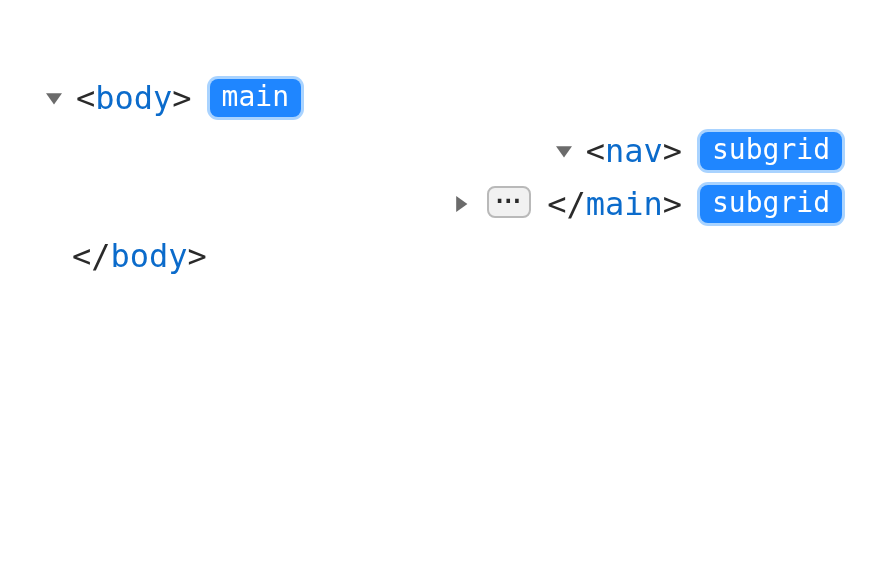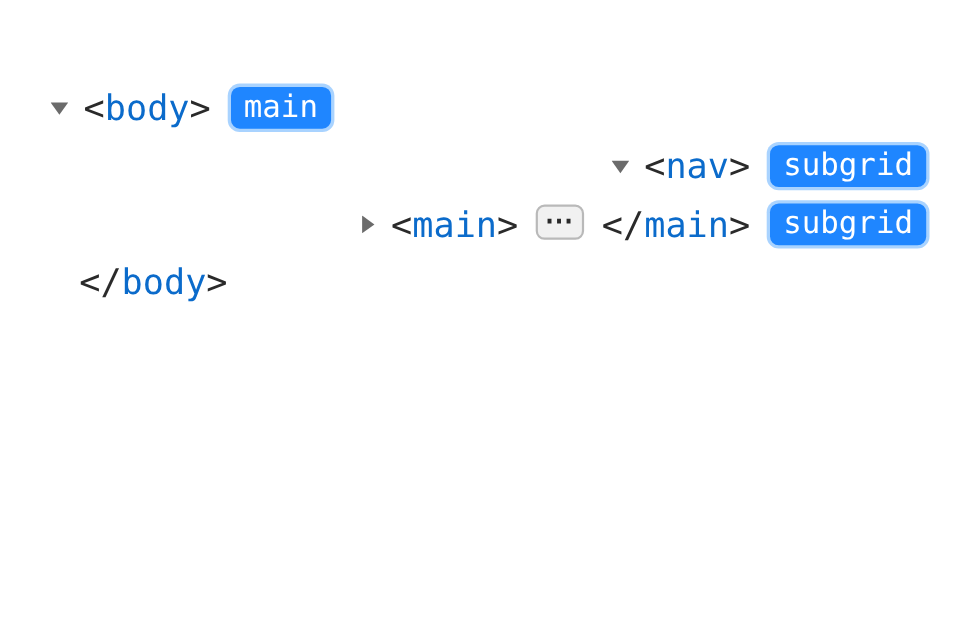--- a/index.html
+++ b/index.html
@@ -103,23 +103,20 @@
   </div>
 
 
 
   <div class="row indent-1">
     <span class="arrow">
       <svg viewBox="0 0 10 10" width="16" height="16">
           <path d="M2 0 L9 5 L2 10 Z" fill="currentColor"></path>
         </svg>
     </span>
-    <span>
-      <span class="punct">&lt;</span><span class="tag">main</span><span class="punct">&gt;</span>
-    </span>
     <span class="ellipsis">⋯</span>
     <span>
       <span class="punct">&lt;/</span><span class="tag">main</span><span class="punct">&gt;</span>
     </span>
     <span class="badge">subgrid</span>
   </div>
 
   <div class="row" style="padding-left:28px;text-align:right;">
     <span>
       <span class="punct">&lt;/</span><span class="tag">body</span><span class="punct">&gt;</span>

